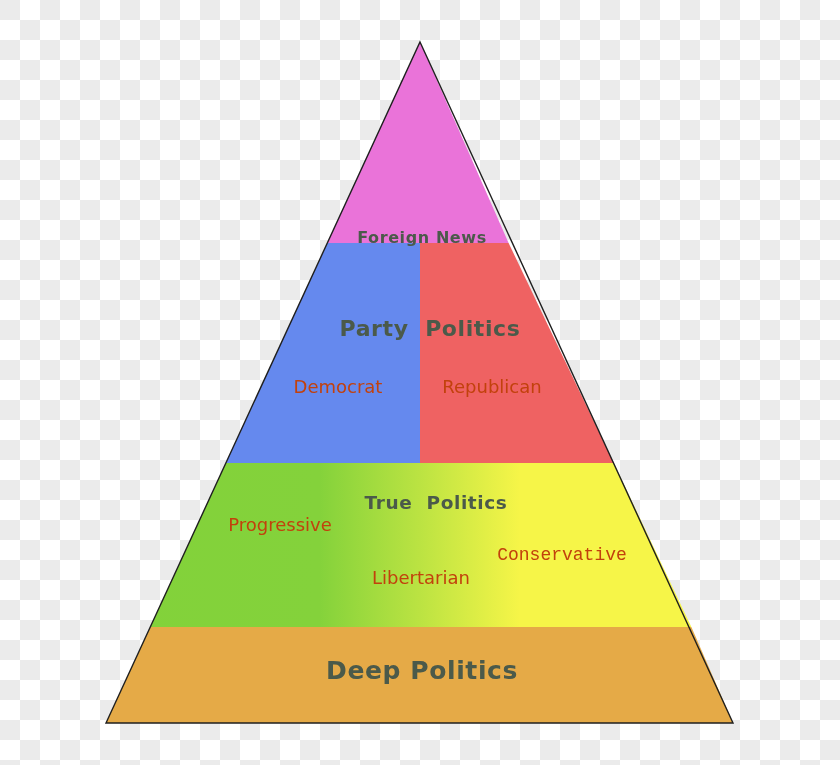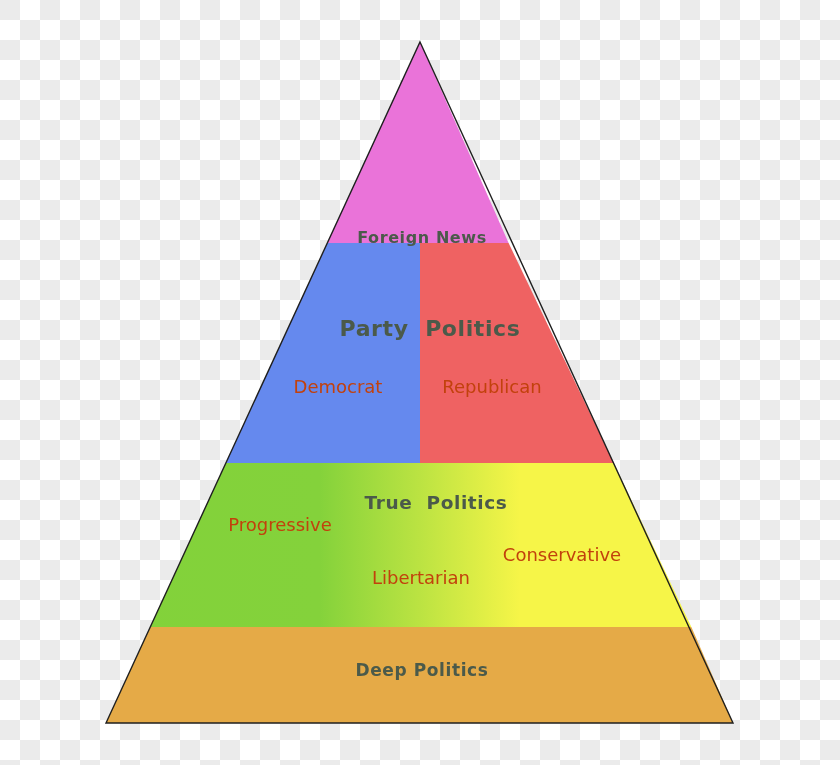--- a/index.html
+++ b/index.html
@@ -72,15 +72,15 @@
 
 <div class="label title" style="left:422px; top:213px; font-size:16px;margin-top:25px;">Foreign News</div>
 
 <div class="label title" style="left:430px; top:329px; font-size:22px; white-space:pre;">Party  Politics</div>
 <div class="label sub" style="left:338px; top:387px;">Democrat</div>
 <div class="label sub" style="left:492px; top:387px;">Republican</div>
 
 <div class="label title" style="left:436px; top:503px; font-size:18.5px; white-space:pre;">True  Politics</div>
 <div class="label sub" style="left:280px; top:525px;">Progressive</div>
 <div class="label sub" style="left:421px; top:578px;">Libertarian</div>
-<div class="label sub" style="left:562px; top:555px;">Conservative</div>
+<div class="label sub" style="left:562px; top:555px;font-family:Liberation Mono, monospace;">Conservative</div>
 
-<div class="label title" style="left:422px; top:670px; font-size:17px;">Deep Politics</div>
+<div class="label title" style="left:422px; top:670px; font-size:25px;">Deep Politics</div>
 
 </body></html>

